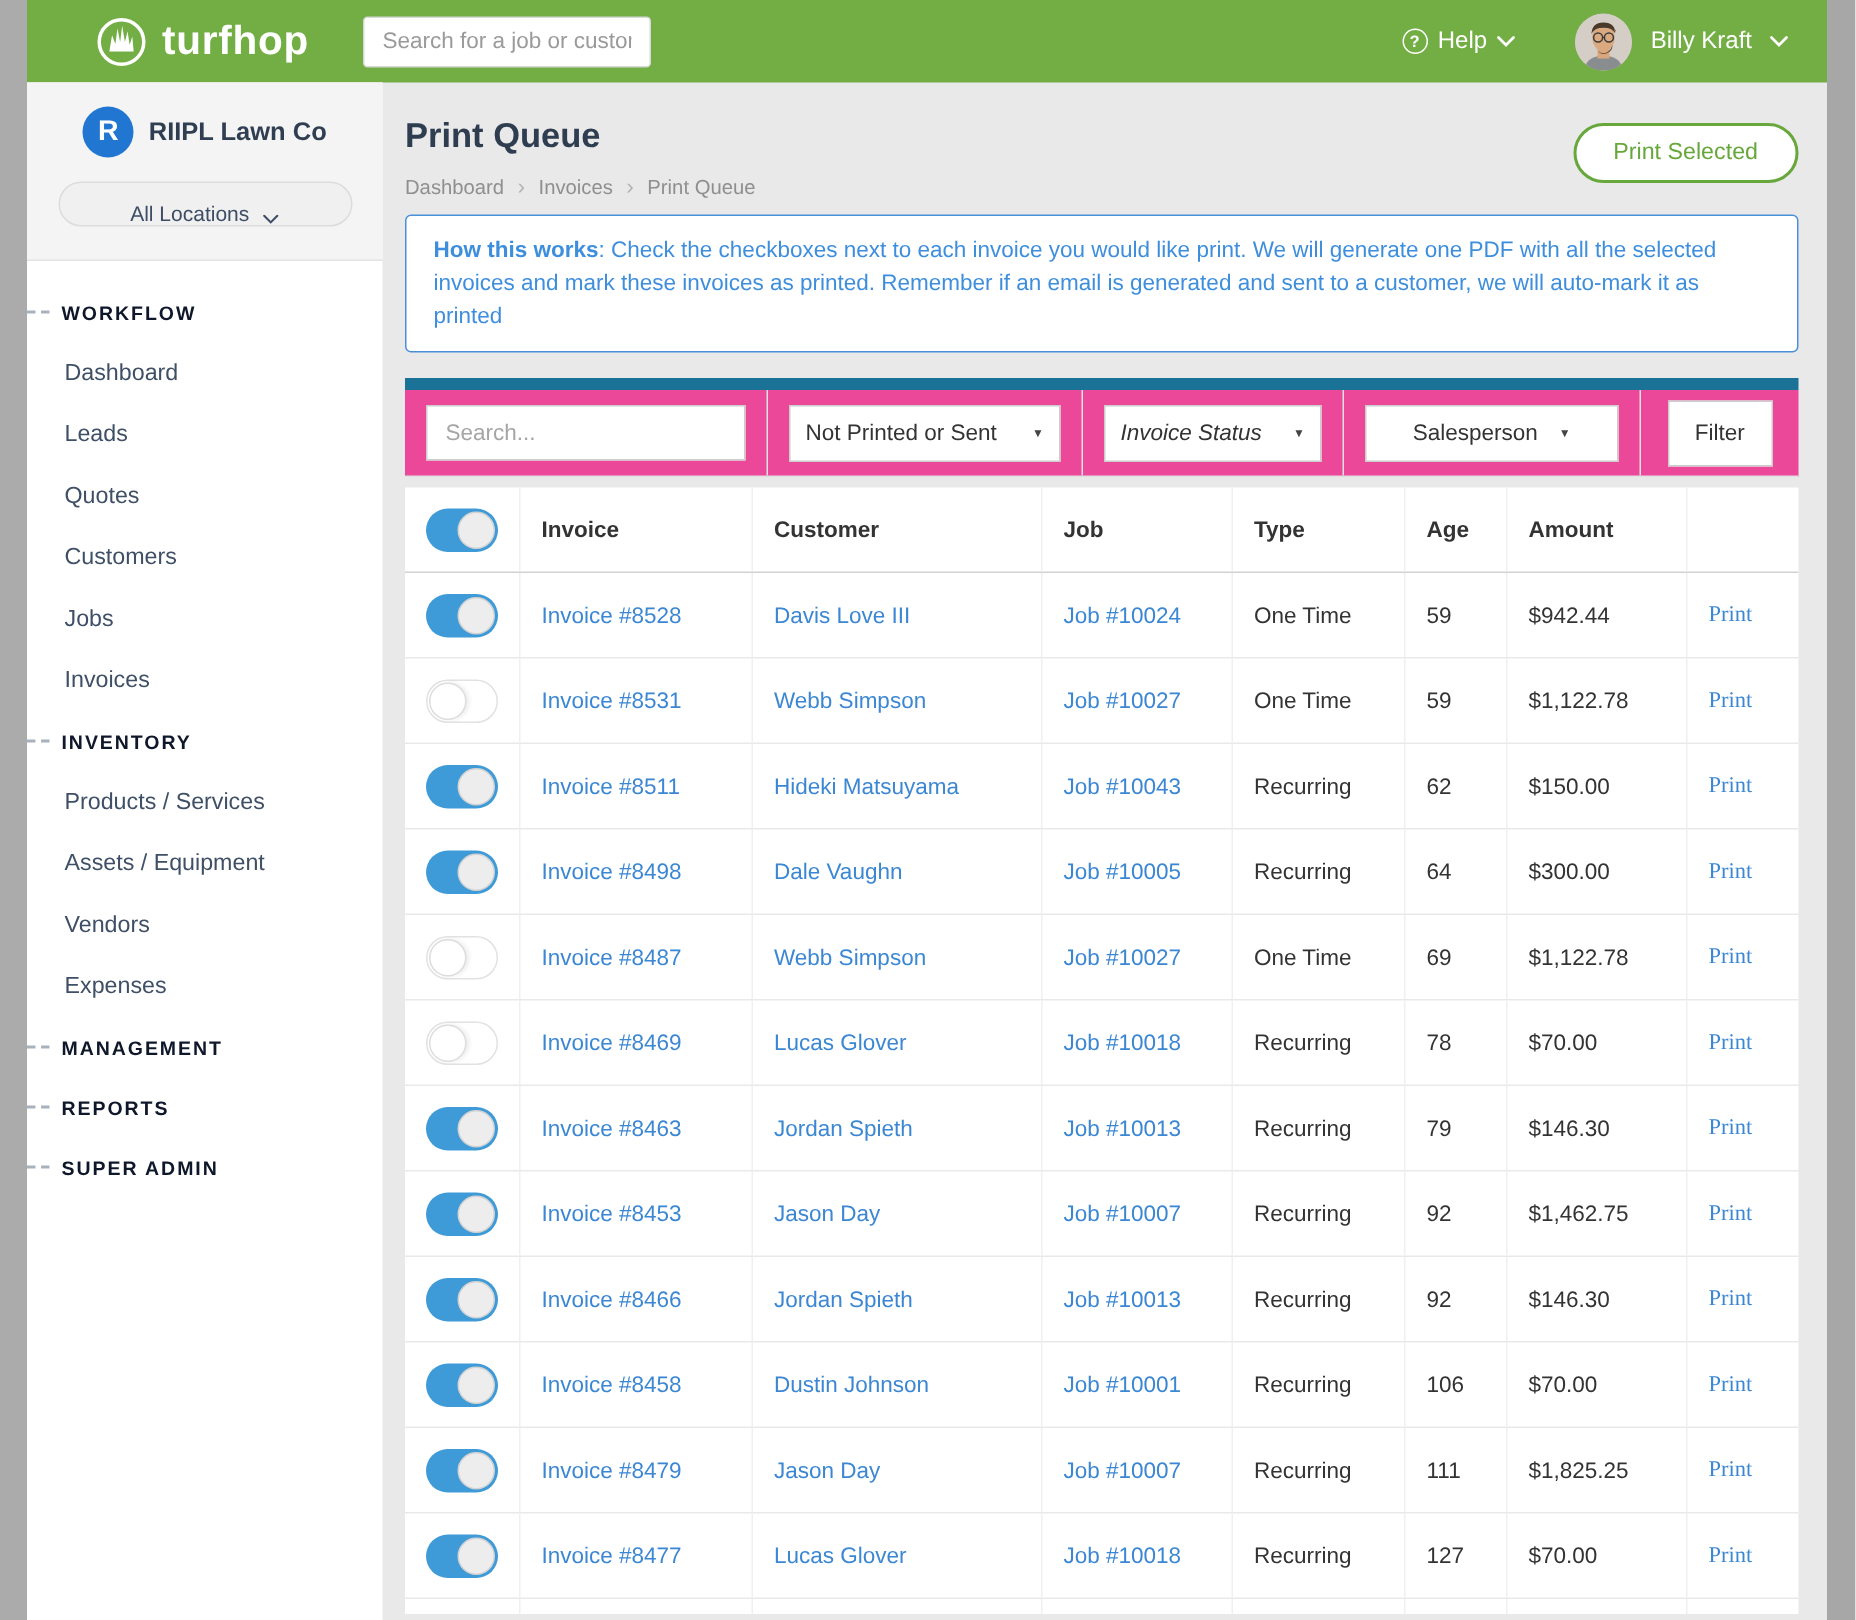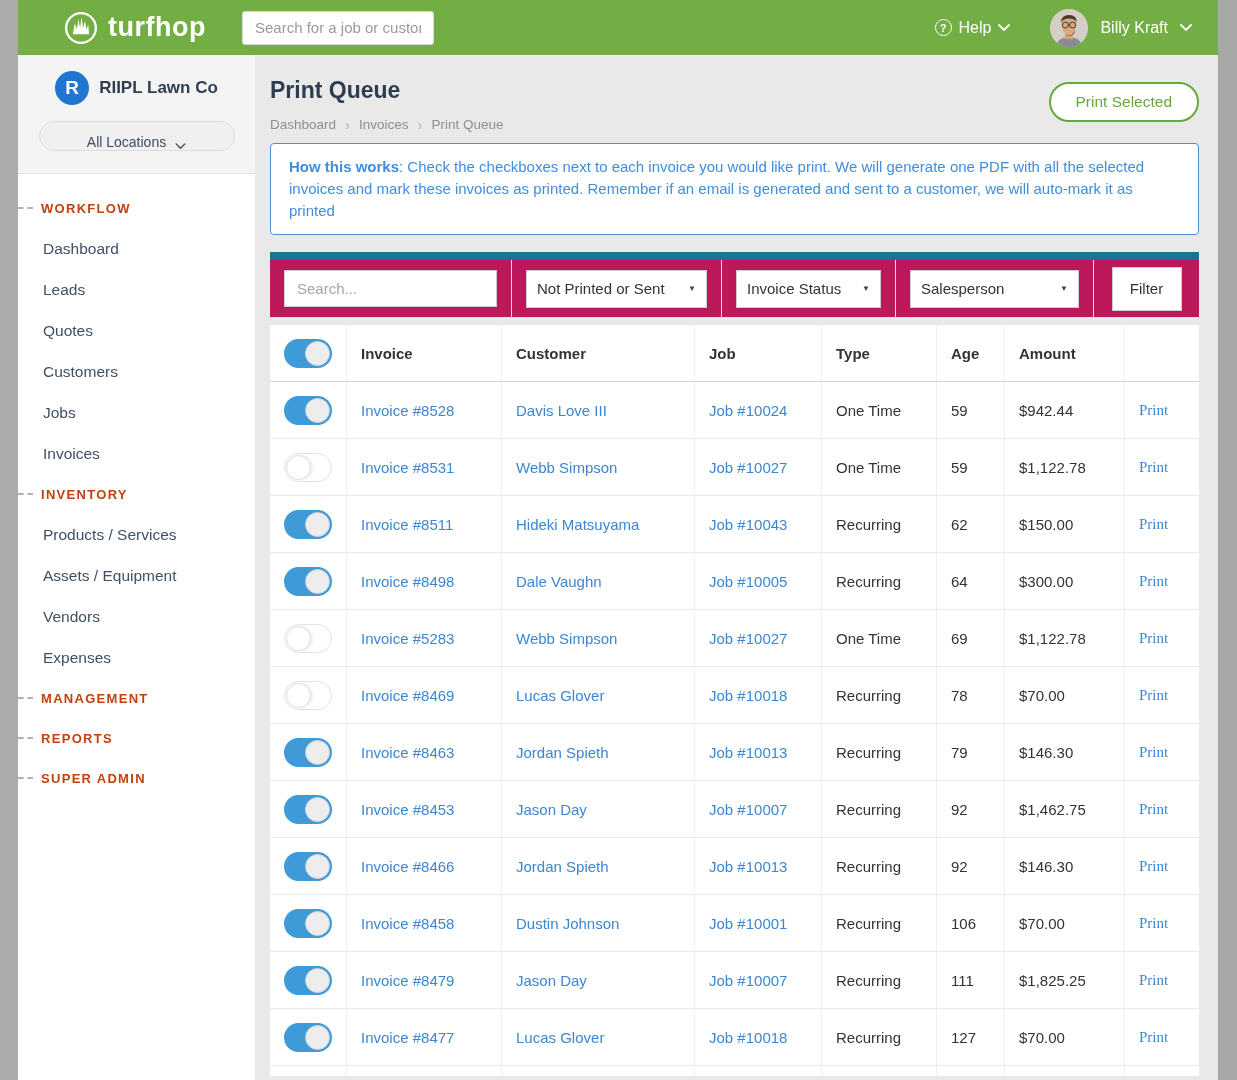--- a/index.html
+++ b/index.html
@@ -40,54 +40,54 @@
   .org { display:flex; align-items:center; justify-content:center; gap:10px; margin-bottom:16px; }
   .org-logo { width:34px; height:34px; border-radius:50%; background:#2176d2; color:#fff; font-size:19px;
     font-weight:bold; display:flex; align-items:center; justify-content:center; }
   .org-name { color:#2f3e51; font-size:17px; font-weight:600; }
   .locations-pill { margin:0 auto; width:196px; height:30px; background:#f0f0f0; border:1px solid #dcdcdc;
     border-radius:16px; display:flex; align-items:flex-end; justify-content:center; gap:9px;
     color:#3d4d65; font-size:14px; cursor:pointer; }
   .nav { padding-top:14px; }
   .nav-section { height:40px; display:flex; align-items:center; }
   .dash { width:15px; border-top:2px dashed #a8b2bd; margin-right:8px; }
-  .sec-label { color:#c2410c; font-size:13px; font-weight:bold; letter-spacing:1.3px; }
+  .sec-label { color:#0f172a; font-size:13px; font-weight:bold; letter-spacing:1.3px; }
   .nav-item { height:41px; display:flex; align-items:center; padding-left:25px; color:#3f5066;
     font-size:15.5px; cursor:pointer; }
 
   
   .main { flex:1; padding:14px 19px 0 15px; min-width:0; }
   .page-head { position:relative; margin-bottom:10px; }
   .page-title { color:#2e3d50; font-size:23px; font-weight:bold; margin:8px 0 12px; }
   .breadcrumb { display:flex; align-items:center; gap:9px; font-size:13.5px; }
   .bc-item { color:#8f8f8f; }
   .bc-sep { color:#b3b3b3; font-size:15px; }
   .print-selected-btn { position:absolute; right:0; top:5px; height:40px; padding:0 25px; background:#fff;
     border:2px solid #67a73c; border-radius:21px; color:#67a73c; font-size:15.5px;
     font-family:"Liberation Sans",sans-serif; cursor:pointer; }
 
   .info-box { background:#fff; border:1px solid #4a90d9; border-radius:4px; padding:12px 18px;
     color:#3e8ede; font-size:15px; line-height:22px; margin-bottom:17px; }
   .info-bold { font-weight:bold; }
 
   
   .teal-bar { height:8px; background:#1a7397; }
-  .filters { display:flex; align-items:center; background:#be185d; height:58px; border-bottom:1px solid #e0e0e0; }
+  .filters { display:flex; align-items:center; background:#ec4899; height:58px; border-bottom:1px solid #e0e0e0; }
   .f-cell { height:100%; display:flex; align-items:center; padding:0 14px; border-right:1px solid #e2e2e2; }
   .f-cell:last-child { border-right:none; }
   .f-search { width:242px; }
   .filter-search-input { width:100%; height:37px; border:1px solid #cccccc; padding:0 12px; font-size:15px;
     color:#333; font-family:"Liberation Sans",sans-serif; outline:none; background:#fff; }
   .filter-search-input::placeholder { color:#a5a5a5; }
   .select-box { height:38px; background:#fff; border:1px solid #cccccc; display:flex; align-items:center;
     justify-content:space-between; padding:0 10px; font-size:15px; color:#333; cursor:pointer; }
   .select-arrow { font-size:8px; color:#444; margin-left:14px; }
   .f-sel1 { width:210px; } .f-sel1 .select-box { width:184px;justify-content:space-between; }
-  .f-sel2 { width:174px; } .f-sel2 .select-box { width:148px; }
-  .f-sel3 { width:198px; } .f-sel3 .select-box { width:172px; }
+  .f-sel2 { width:174px;font-style:italic; } .f-sel2 .select-box { width:148px; }
+  .f-sel3 { width:198px; } .f-sel3 .select-box { width:172px;justify-content:center; }
   .f-btn { flex:1; justify-content:center; }
   .filter-btn { width:70px; height:44px; background:#fff; border:1px solid #cccccc; font-size:15px;
     color:#333; font-family:"Liberation Sans",sans-serif; cursor:pointer; }
 
   .table-gap { height:7px; }
 
   
   .inv-table { background:#fff; }
   .t-row { display:grid; grid-template-columns:77px 155px 193px 127px 115px 68px 120px 74px;
     border-bottom:1px solid #e9e9e9; height:57px; }
@@ -326,21 +326,21 @@
     <div class="t-cell c-amount">$300.00</div>
     <div class="t-cell t-link c-print">Print</div>
   </div>
 
   <div class="t-row">
     <div class="t-cell">
                   <div class="toggle off">
                     <div class="knob"></div>
                   </div>
                 </div>
-    <div class="t-cell t-link c-invoice">Invoice #5283</div>
+    <div class="t-cell t-link c-invoice">Invoice #8487</div>
     <div class="t-cell t-link c-customer">Webb Simpson</div>
     <div class="t-cell t-link c-job">Job #10027</div>
     <div class="t-cell c-type">One Time</div>
     <div class="t-cell c-age">69</div>
     <div class="t-cell c-amount">$1,122.78</div>
     <div class="t-cell t-link c-print">Print</div>
   </div>
 
   <div class="t-row">
     <div class="t-cell">

